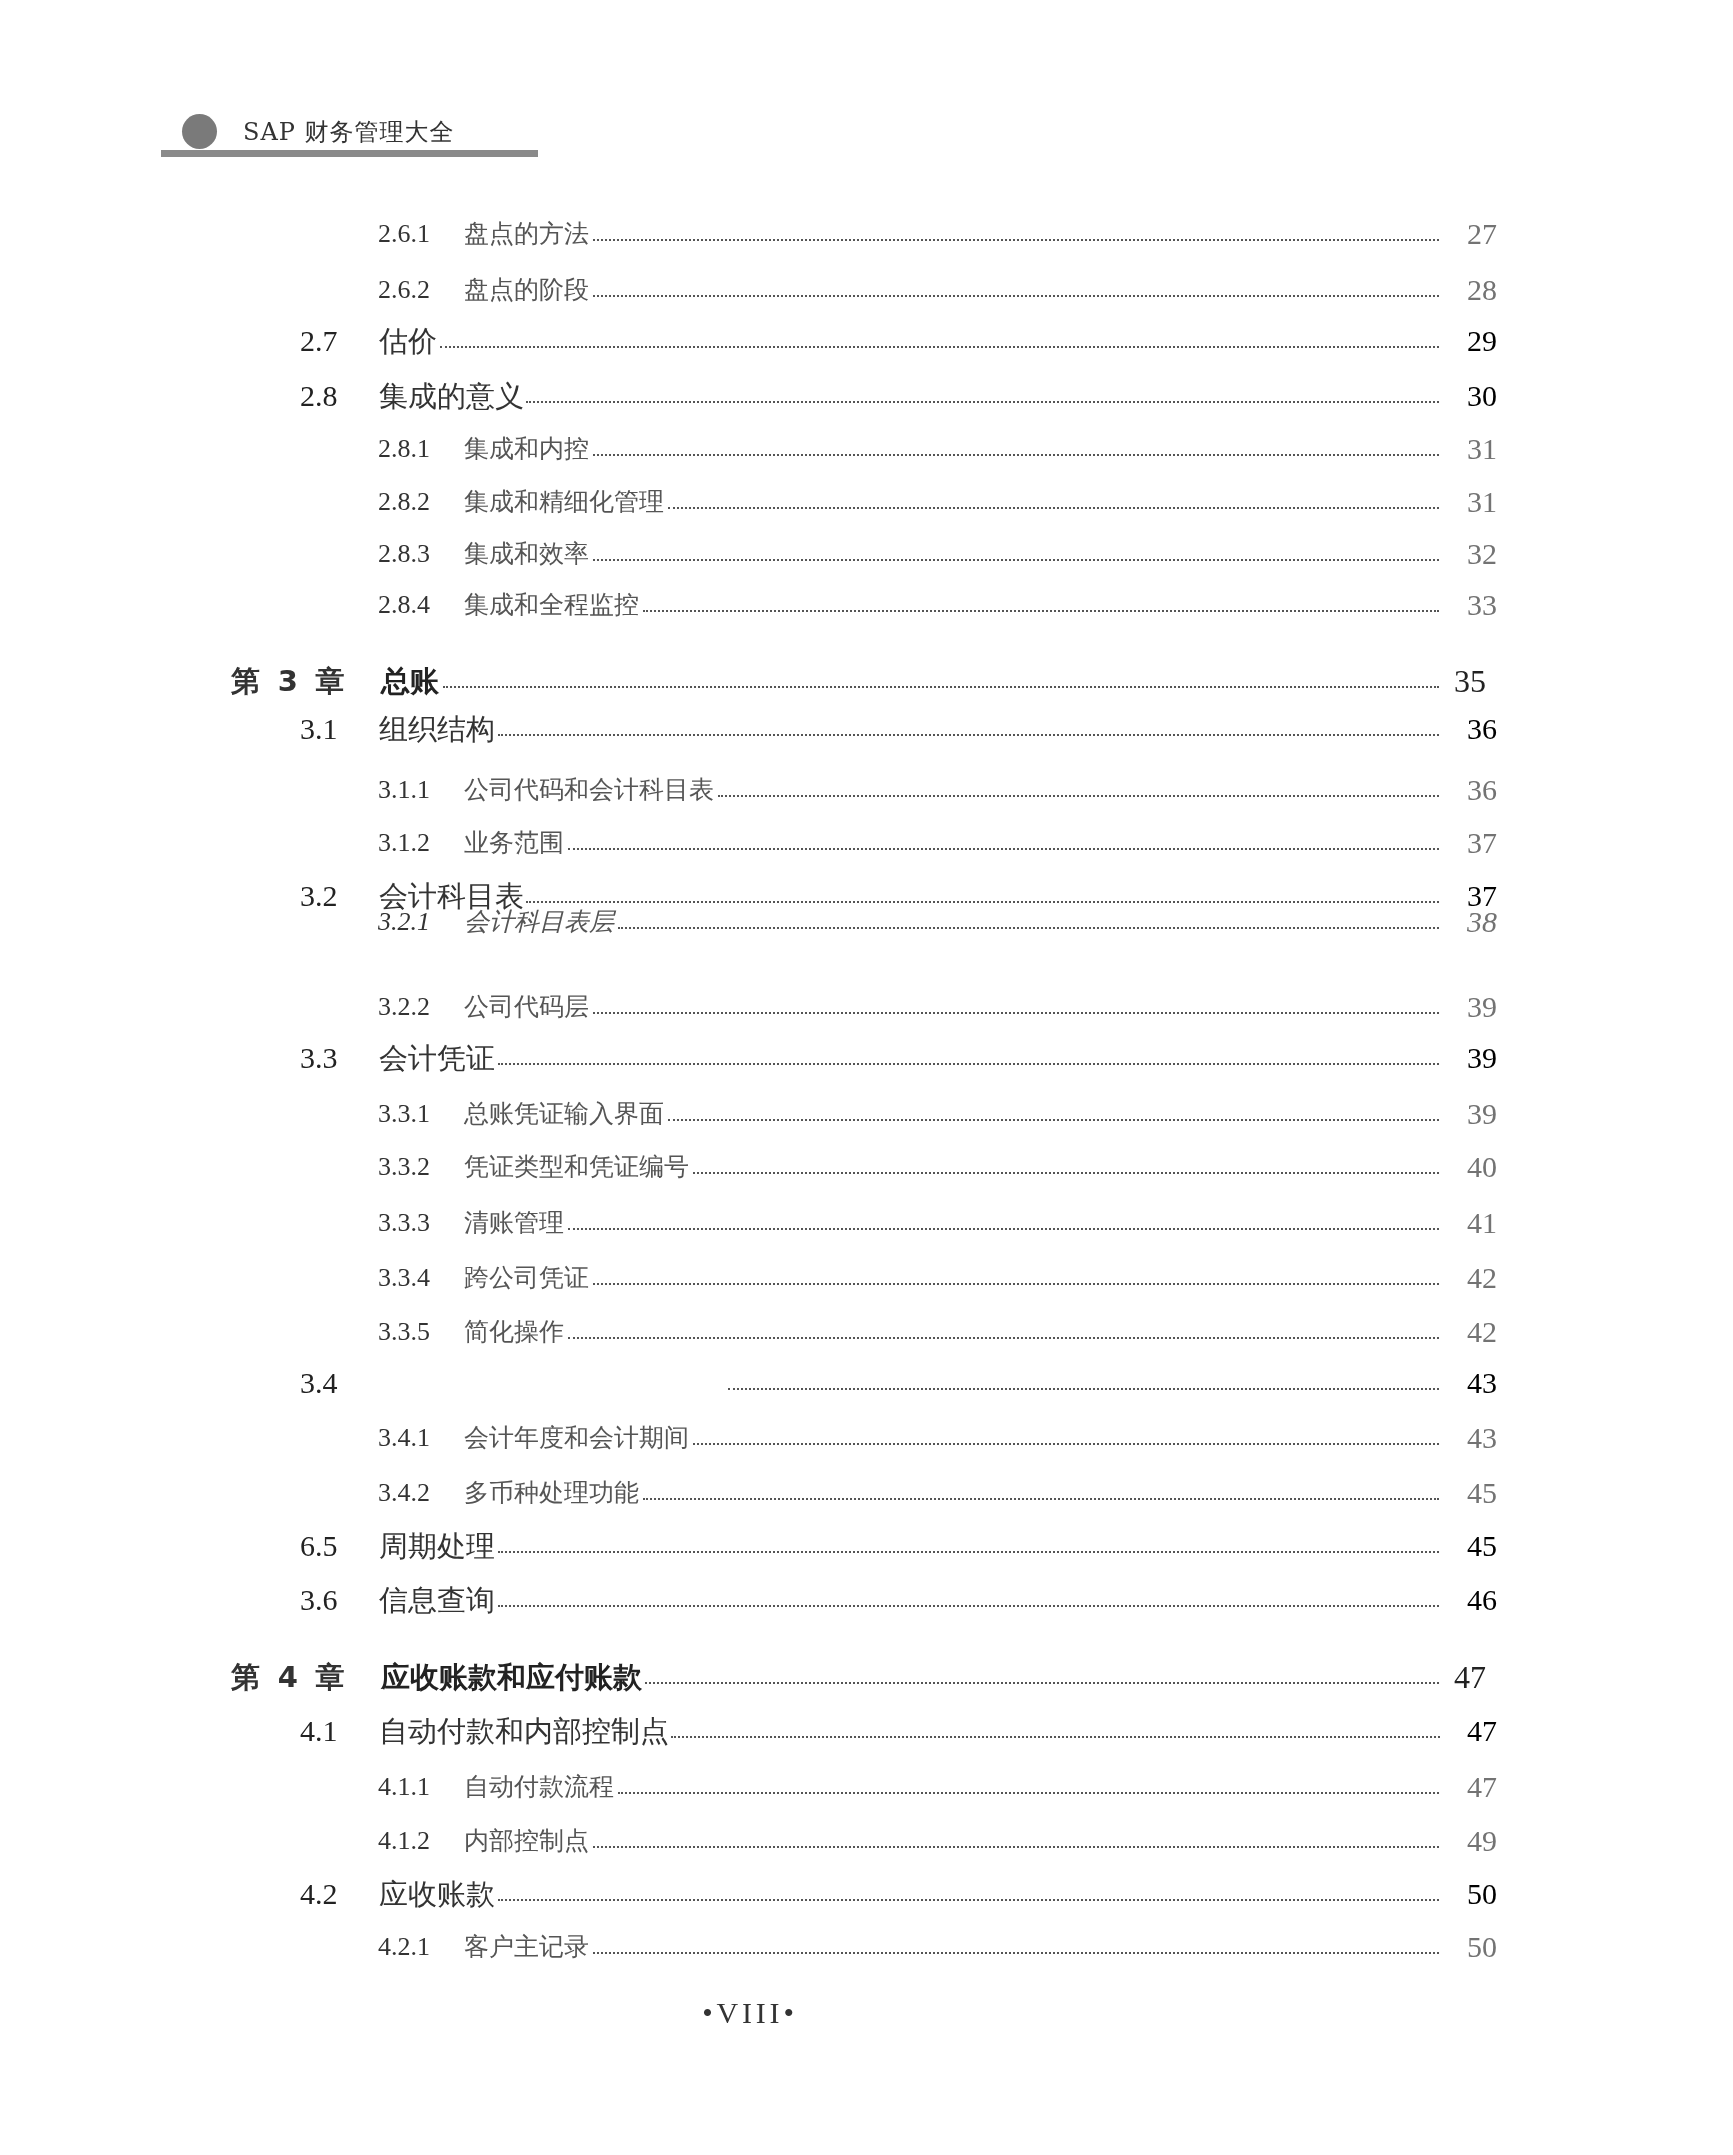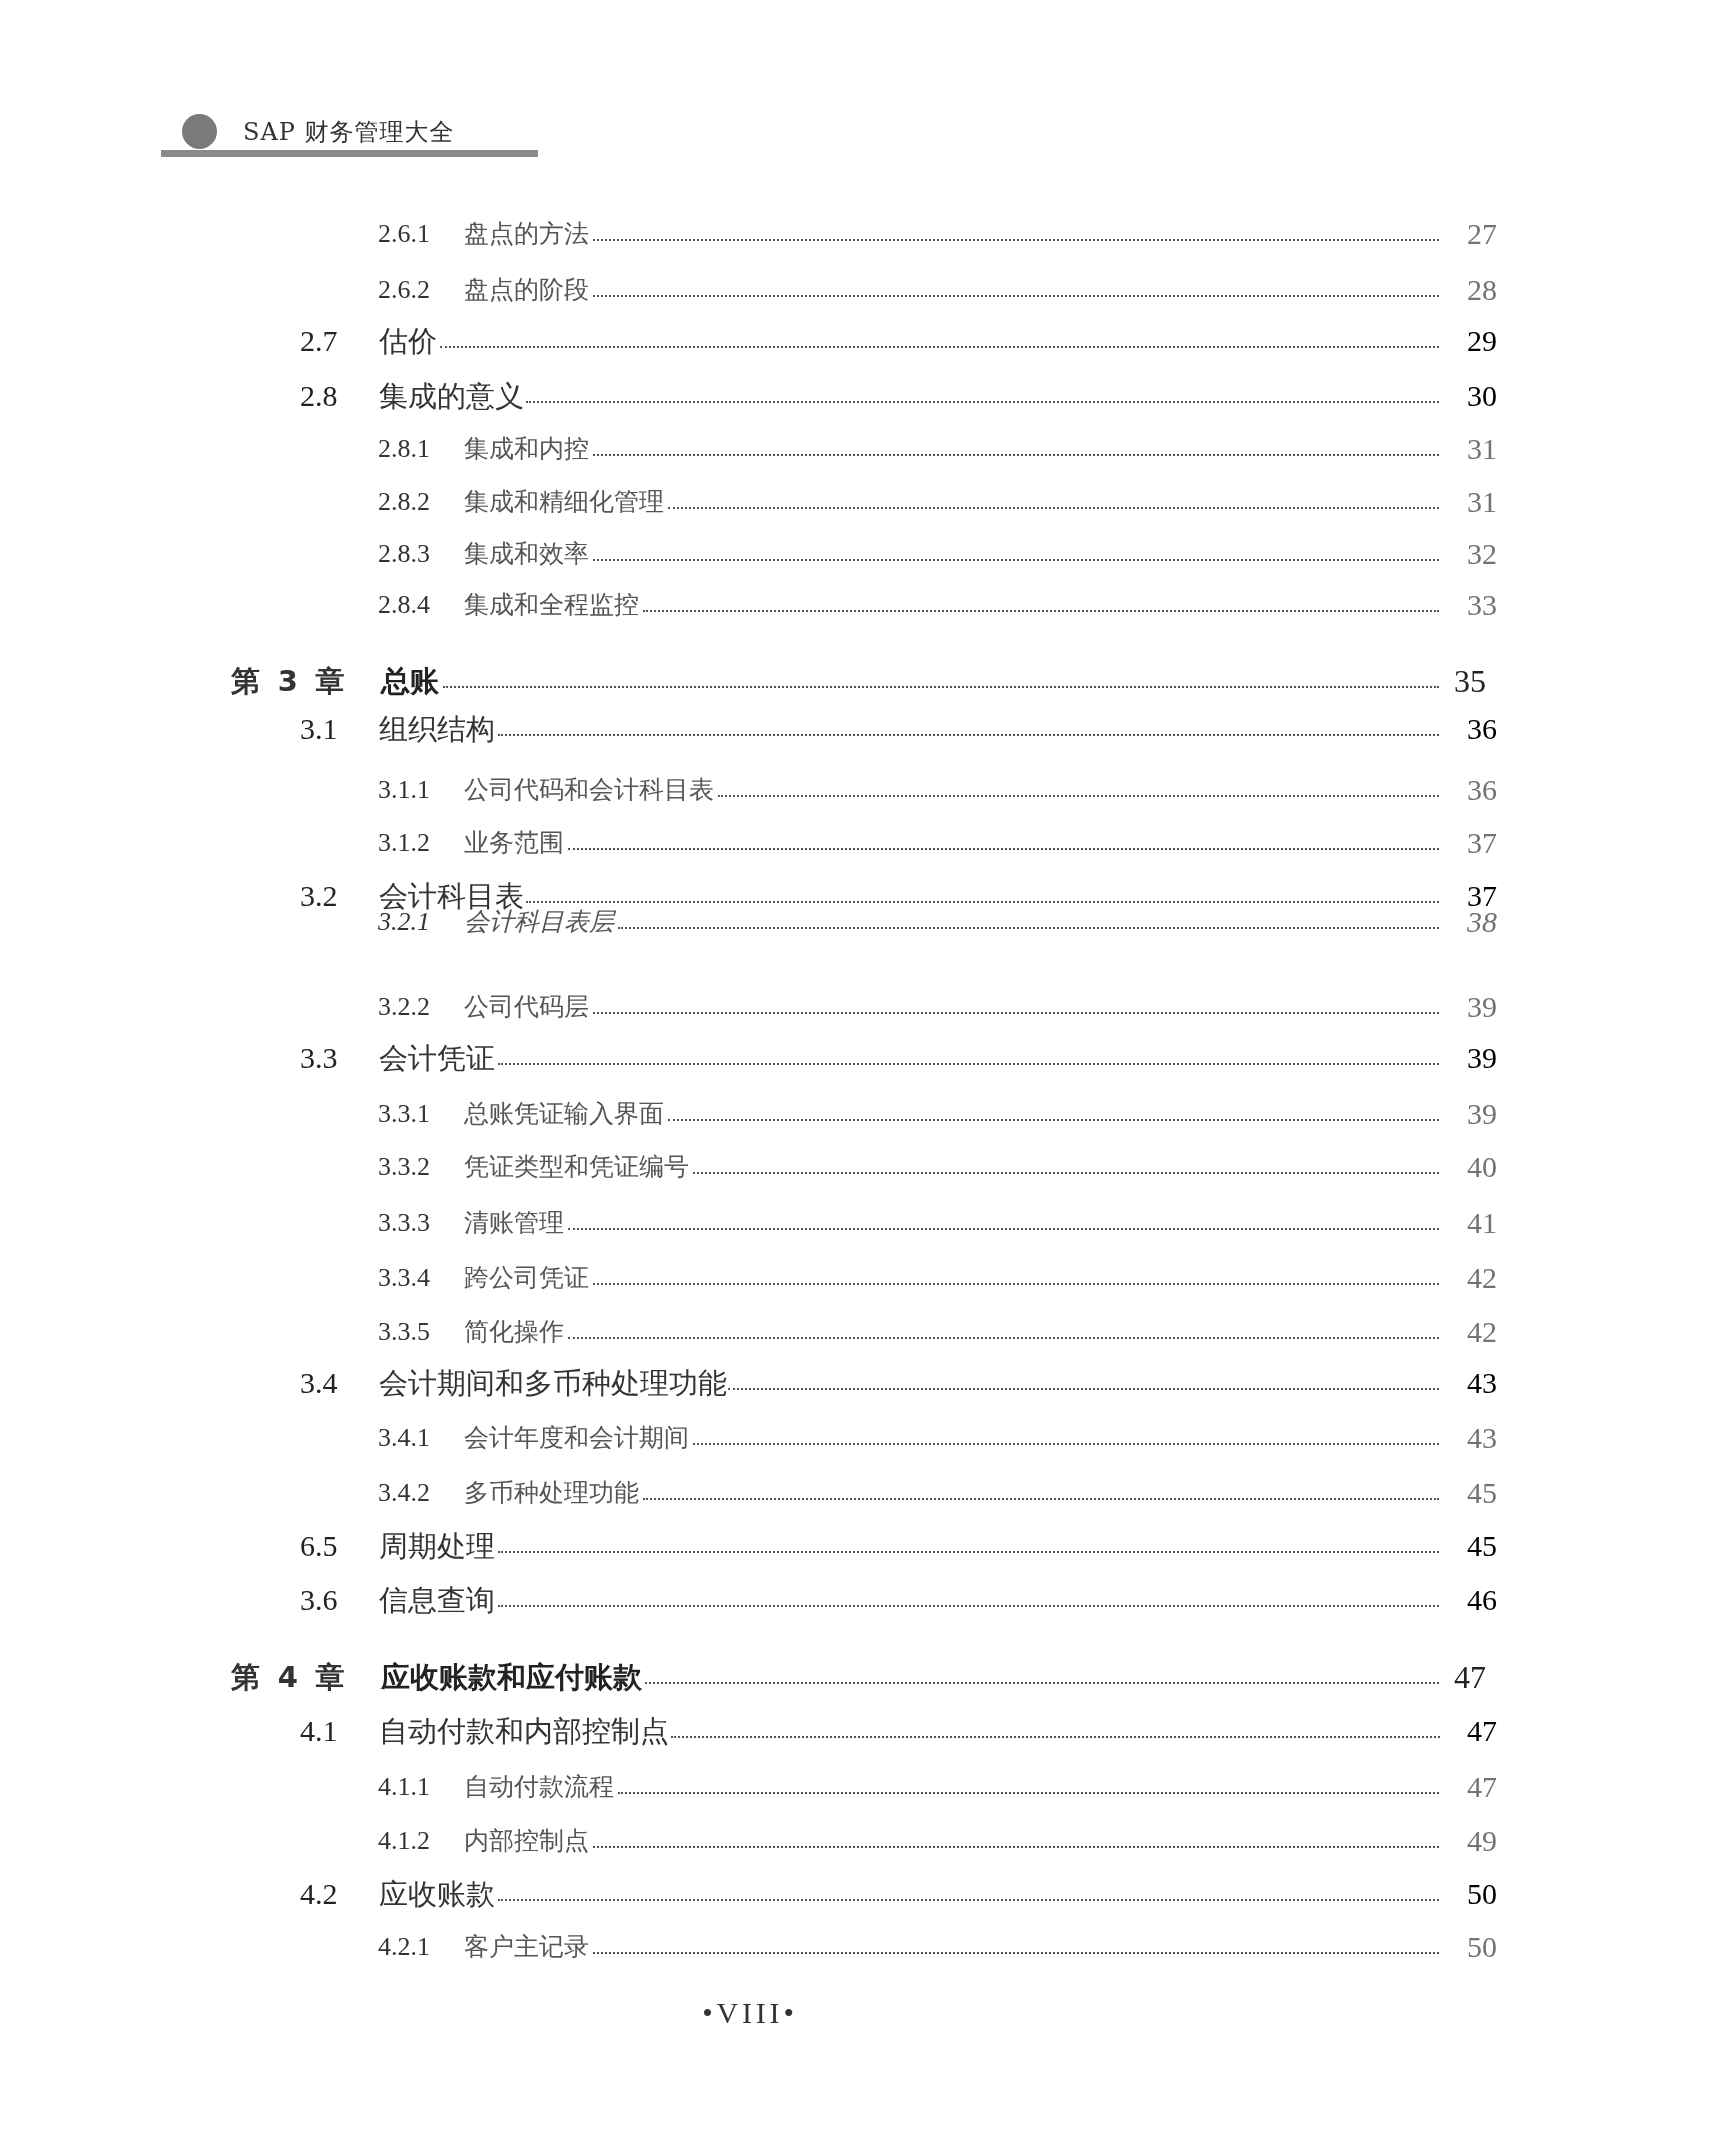--- a/index.html
+++ b/index.html
@@ -159,21 +159,20 @@
     <span class="page">42</span>
   </div>
     <div class="row sub" style="top: 1308px;">
     <span class="num">3.3.5</span>
     <span class="title">简化操作</span>
     <span class="leader" style="left: 568px; width: 871px;"></span>
     <span class="page">42</span>
   </div>
     <div class="row sec" style="top: 1359px;">
     <span class="num">3.4</span>
-    <span class="title">会计期间和多币种处理功能</span>
     <span class="leader" style="left: 728px; width: 711px;"></span>
     <span class="page">43</span>
   </div>
     <div class="row sub" style="top: 1414px;">
     <span class="num">3.4.1</span>
     <span class="title">会计年度和会计期间</span>
     <span class="leader" style="left: 693px; width: 746px;"></span>
     <span class="page">43</span>
   </div>
     <div class="row sub" style="top: 1469px;">

